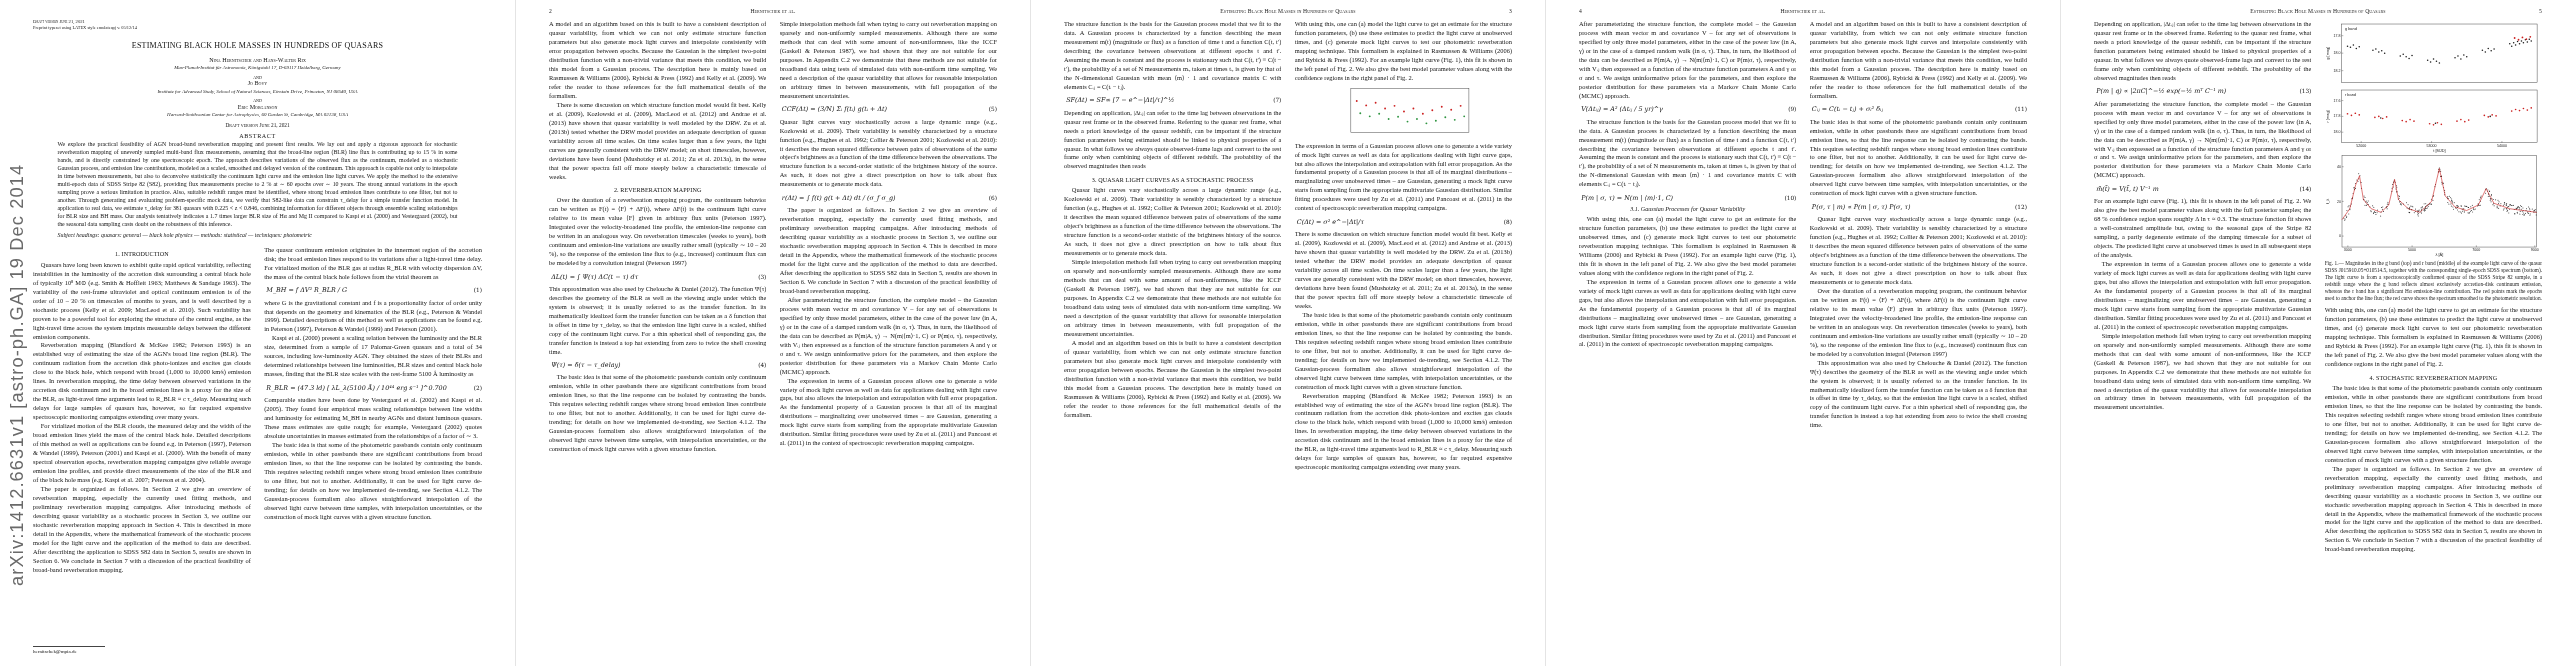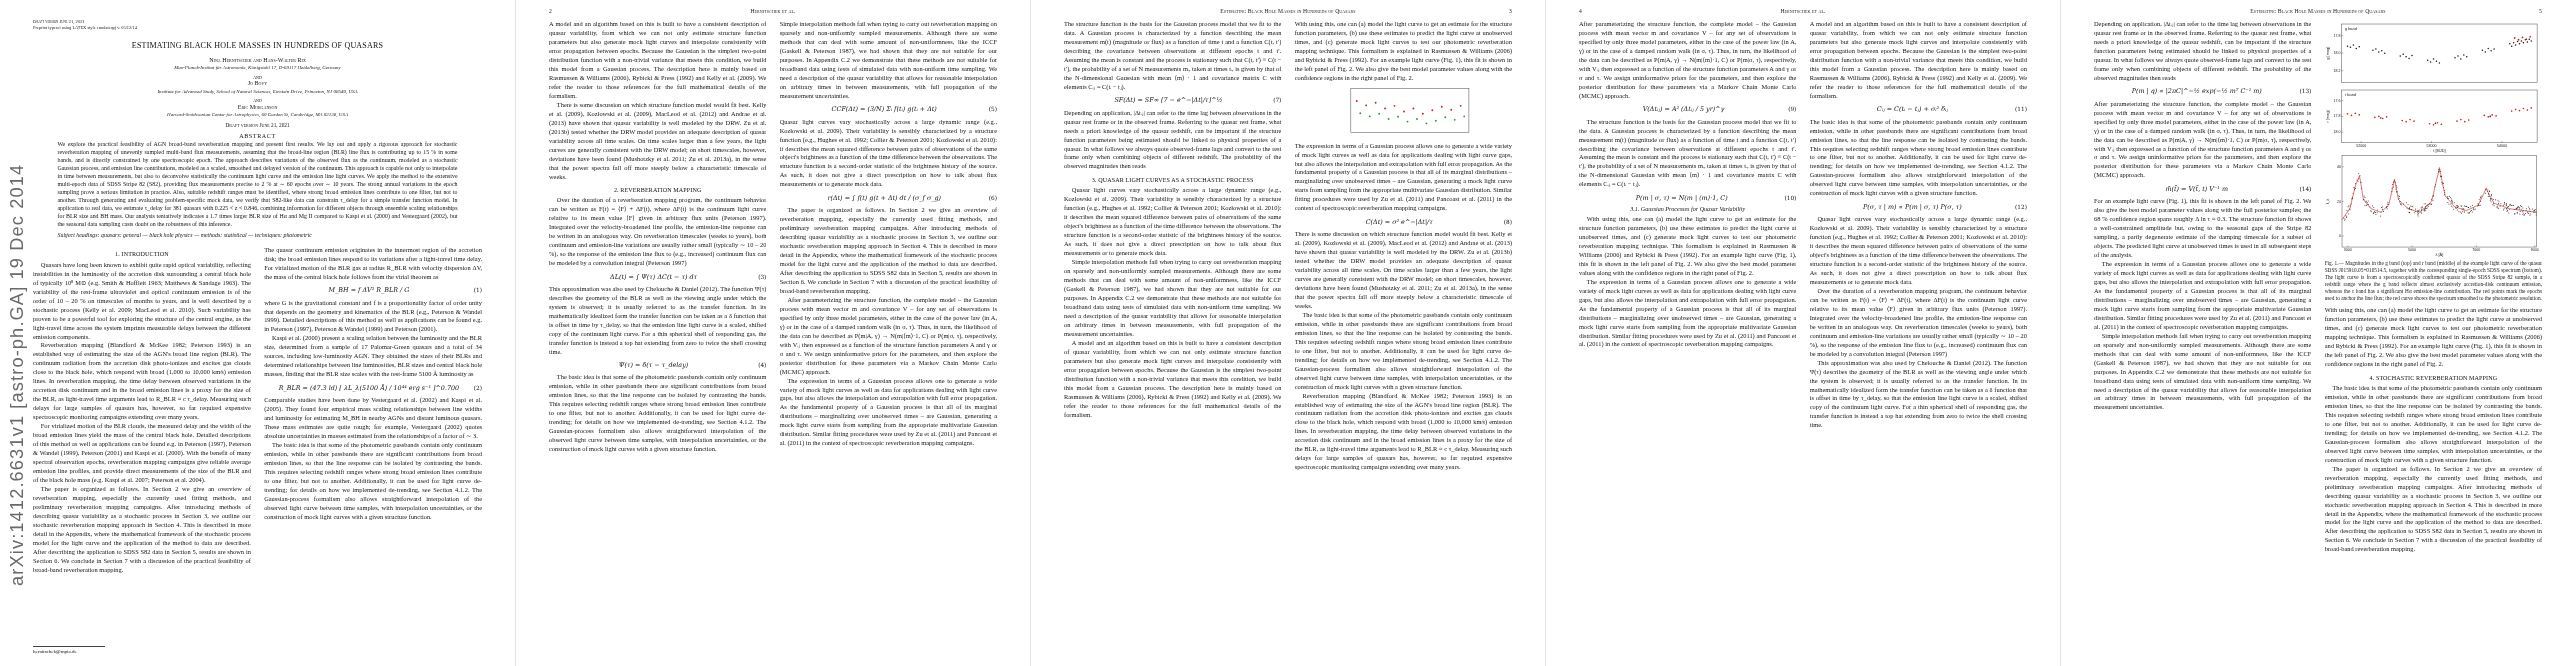--- a/index.html
+++ b/index.html
@@ -33,21 +33,21 @@
   .abstract{margin:0 24.5px;font-size:5.9px;line-height:1.35;text-align:justify}
   .subjects{margin:2.8px 24.5px 5.6px;font-size:5.9px;font-style:italic;line-height:1.3}
   
   .cols{flex:1;display:flex;gap:13.3px;overflow:hidden;min-height:0;margin-top:1.1px}
   .col{flex:1;min-width:0;overflow:hidden}
   .para{font-size:6.4px;line-height:1.40;text-align:justify;margin:0;text-indent:7.8px;color:#141414}
   .para.ni{text-indent:0}
   .sec{font-size:6.1px;font-weight:normal;text-align:center;margin:5.6px 4.4px 3.3px;letter-spacing:0.1px;color:#111}
   .subsec{font-size:6.1px;font-style:italic;font-weight:normal;text-align:center;margin:4.4px 0 2.8px}
   .equation{display:flex;align-items:center;margin:4.4px 0;font-family:"DejaVu Serif",serif;font-style:italic;font-size:6.4px;color:#111}
-  .eq-body{flex:1;text-align:center;padding:0 2.2px}
+  .eq-body{flex:1;padding:0 2.2px}
   .eq-num{font-style:normal;font-size:5.8px}
   
   .figure{margin:1.1px 0 2.2px}
   .figure svg{display:block}
   .figure.inline{width:139px;margin:3.3px auto 4.4px}
   .figure text{font-family:"Liberation Sans",sans-serif}
   .figcap{font-size:5.3px;line-height:1.32;text-align:justify;margin:2.8px 0 4.4px;color:#1c1c1c}
   
   .footnote{position:absolute;left:33px;bottom:13.3px;width:218px;font-size:5px;background:#fff;padding-top:1.1px}
   .fnrule{width:72px;border-top:0.6px solid #444;margin-bottom:1.7px}

